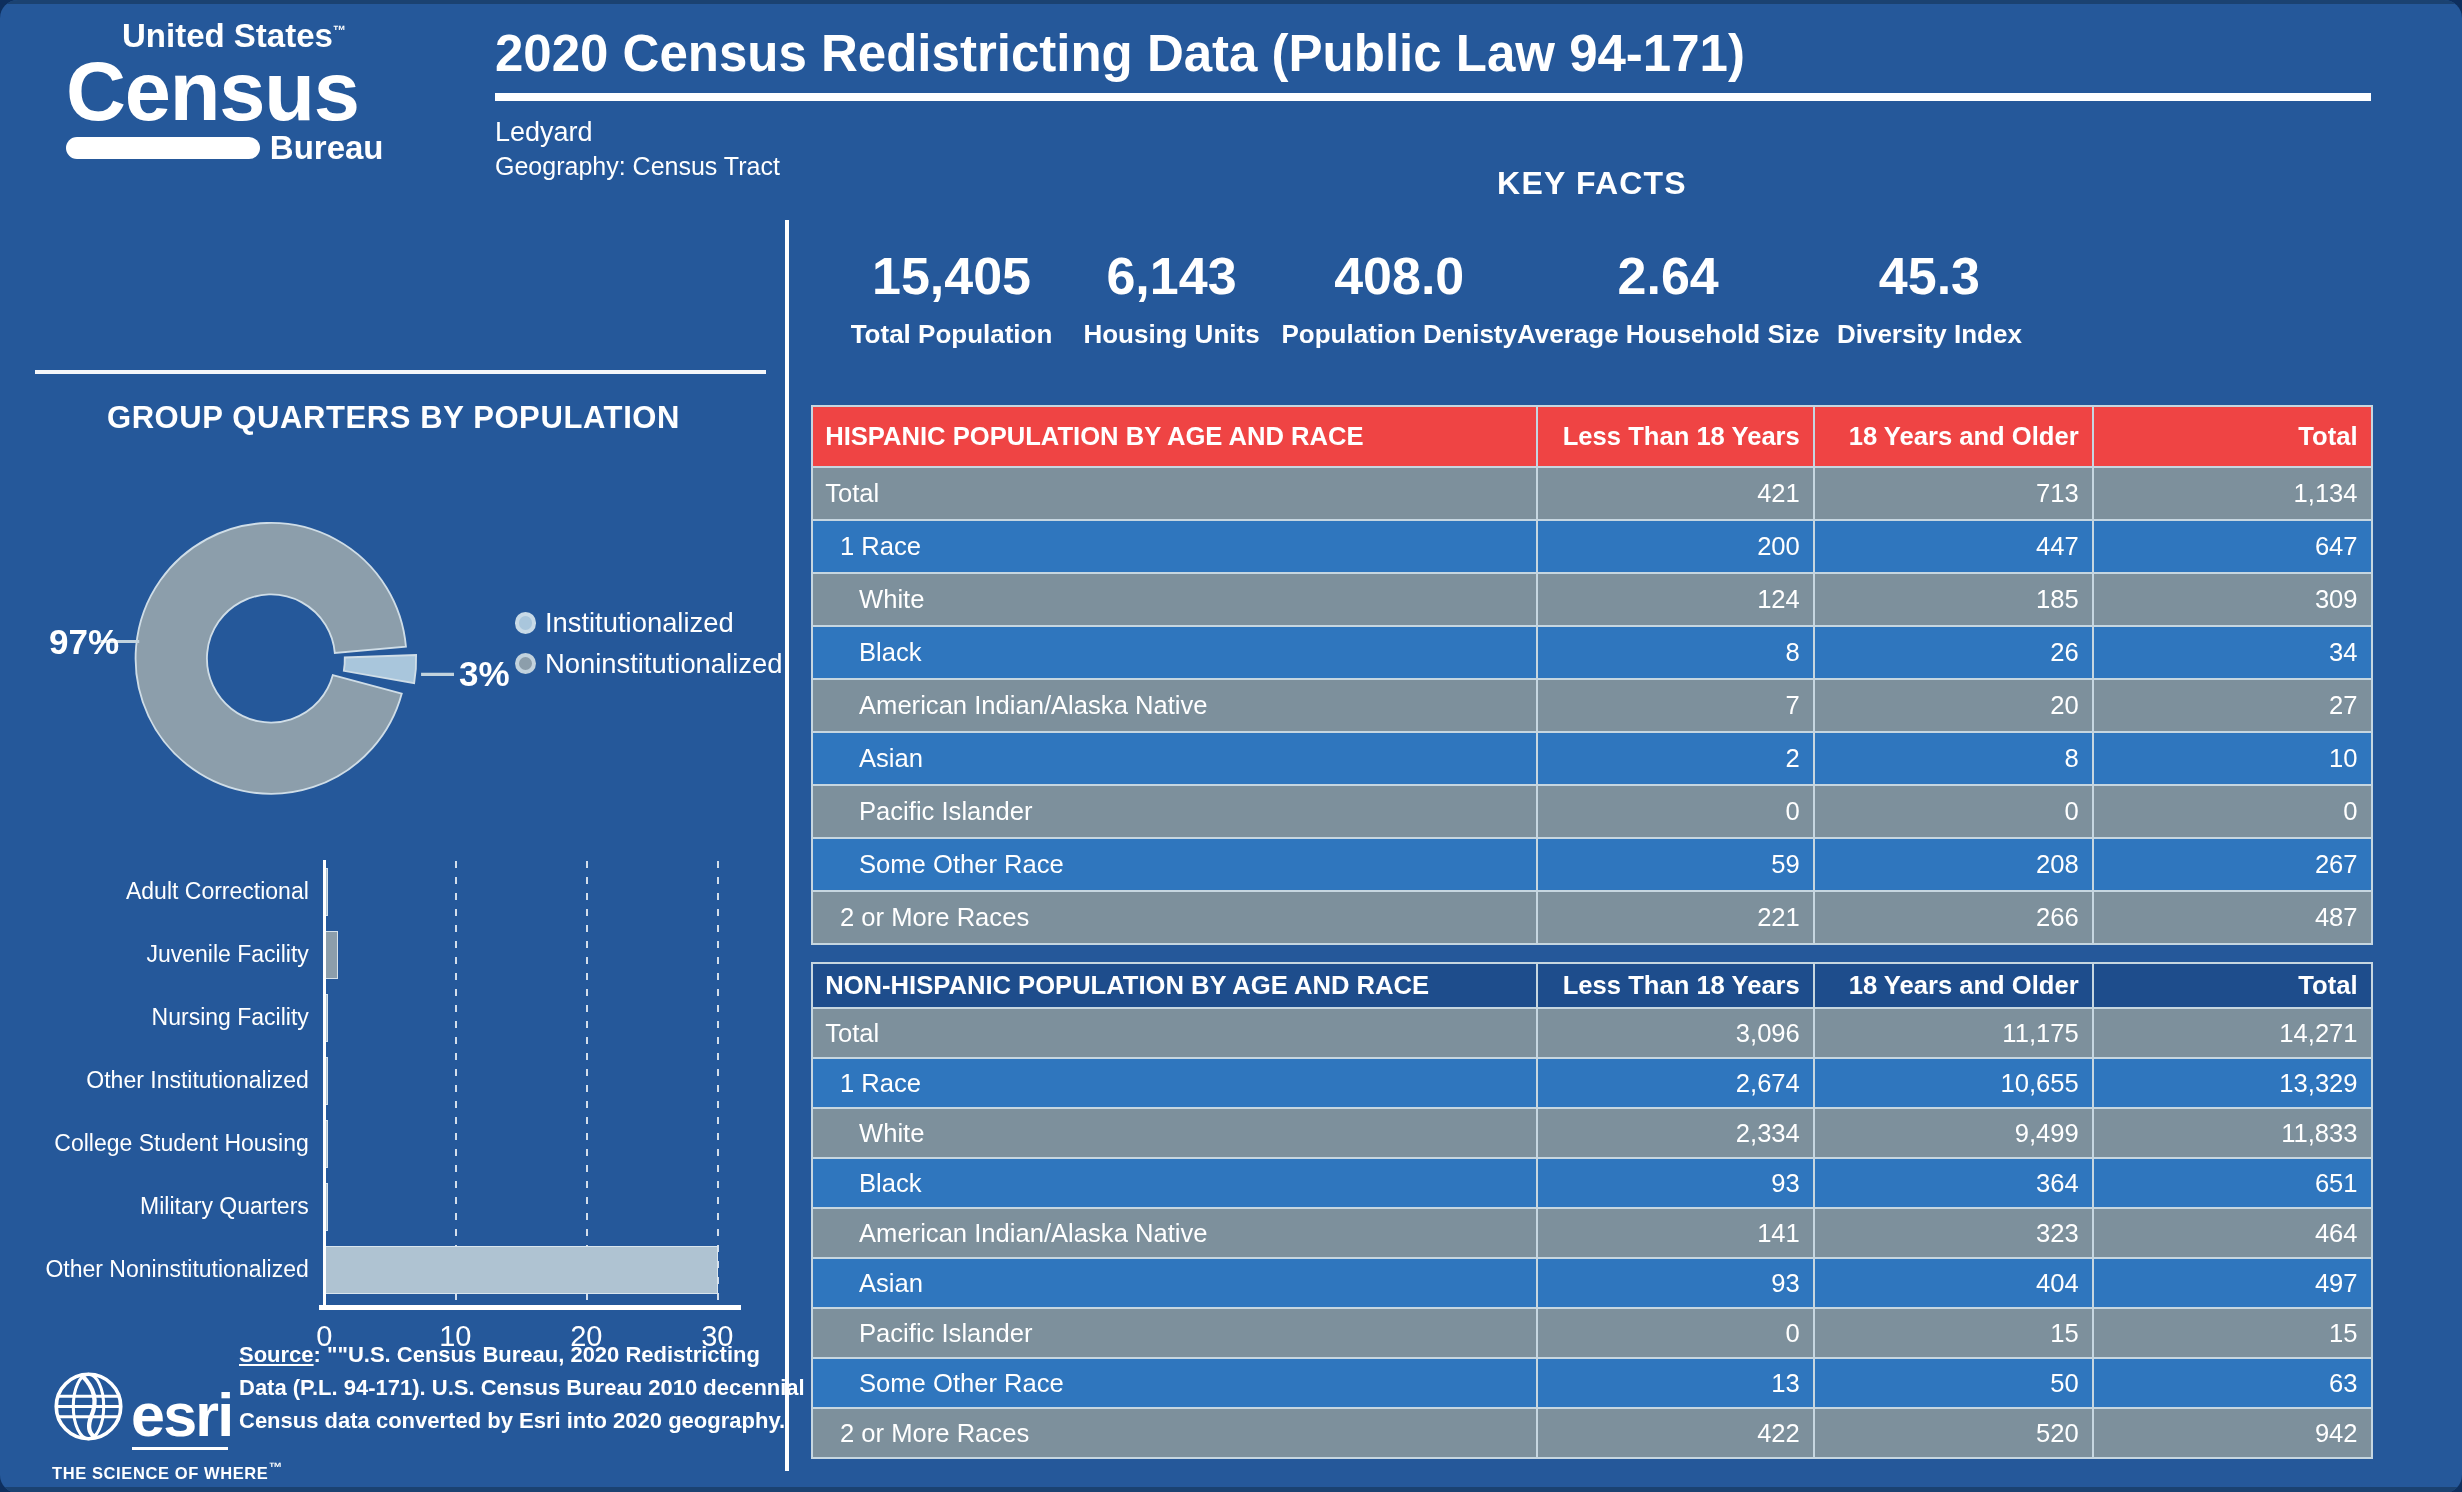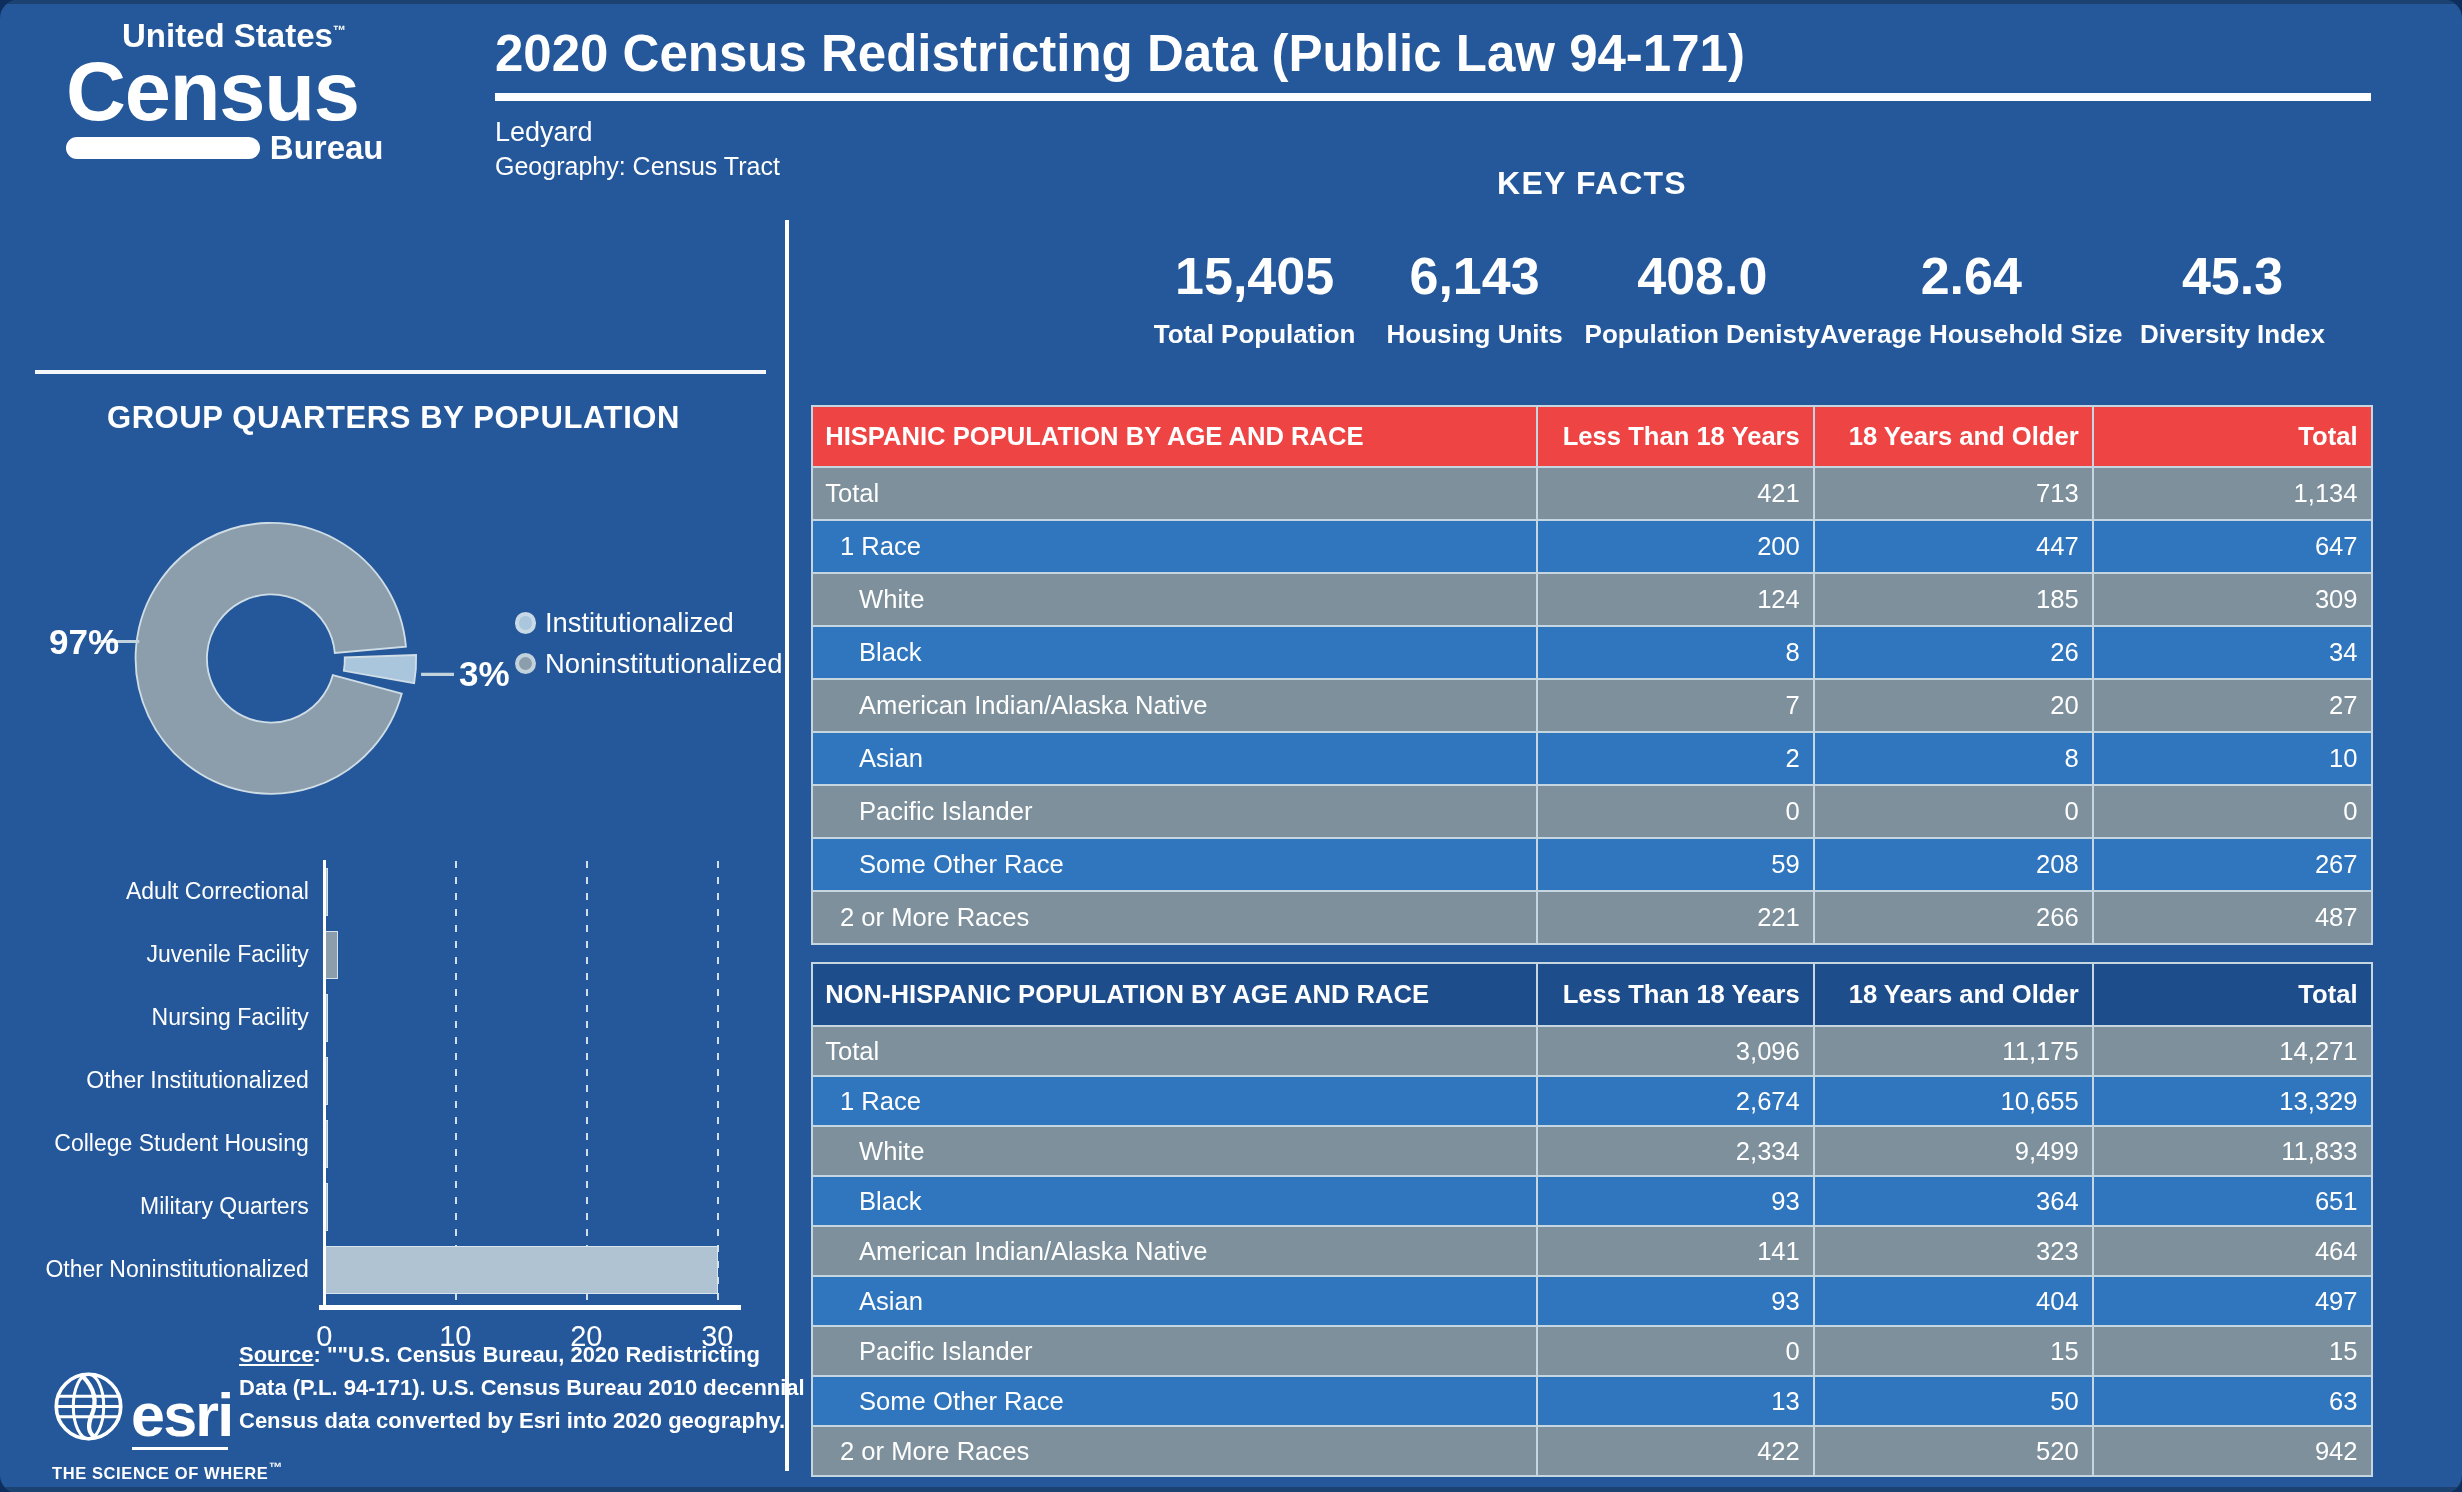--- a/index.html
+++ b/index.html
@@ -22,21 +22,21 @@
 
   .title { position:absolute; left:495px; top:24.4px; font-size:51px; font-weight:bold; white-space:nowrap; }
   .title-underline { position:absolute; left:495px; top:93px; width:1876px; height:8px; background:#fff; }
   .place { position:absolute; left:495px; top:117px; font-size:27px; }
   .geo   { position:absolute; left:495px; top:152px; font-size:25px; }
 
   
   .kf-heading { position:absolute; left:811px; top:165px; width:1562px; text-align:center;
     font-size:32px; font-weight:bold; letter-spacing:1.2px; }
   .kf-row { position:absolute; left:811px; top:246px; width:1562px; display:flex;
-    justify-content:flex-end; padding:0 30.5px; box-sizing:border-box; }
+    justify-content:flex-start; padding:0 30.5px; box-sizing:border-box; }
   .stat { display:flex; flex-direction:column; align-items:center; min-width:220px; }
   .stat-value { font-size:52px; font-weight:bold; }
   .stat-label { font-size:26px; font-weight:bold; margin-top:13.4px; }
 
   
   .intro { position:absolute; left:35px; top:224px; width:732px; font-size:24.4px; line-height:1.43; }
   .intro-rule { position:absolute; left:35px; top:370px; width:731px; height:4.3px; background:rgba(255,255,255,.95); }
   .divider { position:absolute; left:785px; top:220px; width:3.7px; height:1251px; background:#fff; }
   .gq-heading { position:absolute; left:0; top:400px; width:787px; text-align:center;
     font-size:31px; font-weight:bold; letter-spacing:0.6px; }
@@ -82,21 +82,21 @@
   .tc + .tc { border-left:2.4px solid #C6D6E0; }
   .tc.num { justify-content:flex-end; padding-right:13.4px; }
   .tc.th { font-weight:bold; }
   .tc.l0 { padding-left:12.2px; }
   .tc.l1 { padding-left:27px; }
   .tc.l2 { padding-left:46px; }
   [data-name="table-hispanic"] { top:405px; }
   [data-name="table-hispanic"] .t-head { height:59px; }
   [data-name="table-hispanic"] .t-row { height:51px; }
   [data-name="table-non-hispanic"] { top:962px; }
-  [data-name="table-non-hispanic"] .t-head { height:61px; }
+  [data-name="table-non-hispanic"] .t-head { height:43px; }
   [data-name="table-non-hispanic"] .t-row { height:48px; }
 </style>
 </head>
 <body>
 
 <div class="page" data-name="census-infographic-page" style="background: rgb(37, 88, 154);">
   <div class="edge top" data-name="top-edge"></div>
   <div class="edge bottom" data-name="bottom-edge"></div>
 
   <div class="logo" data-name="census-bureau-logo">

